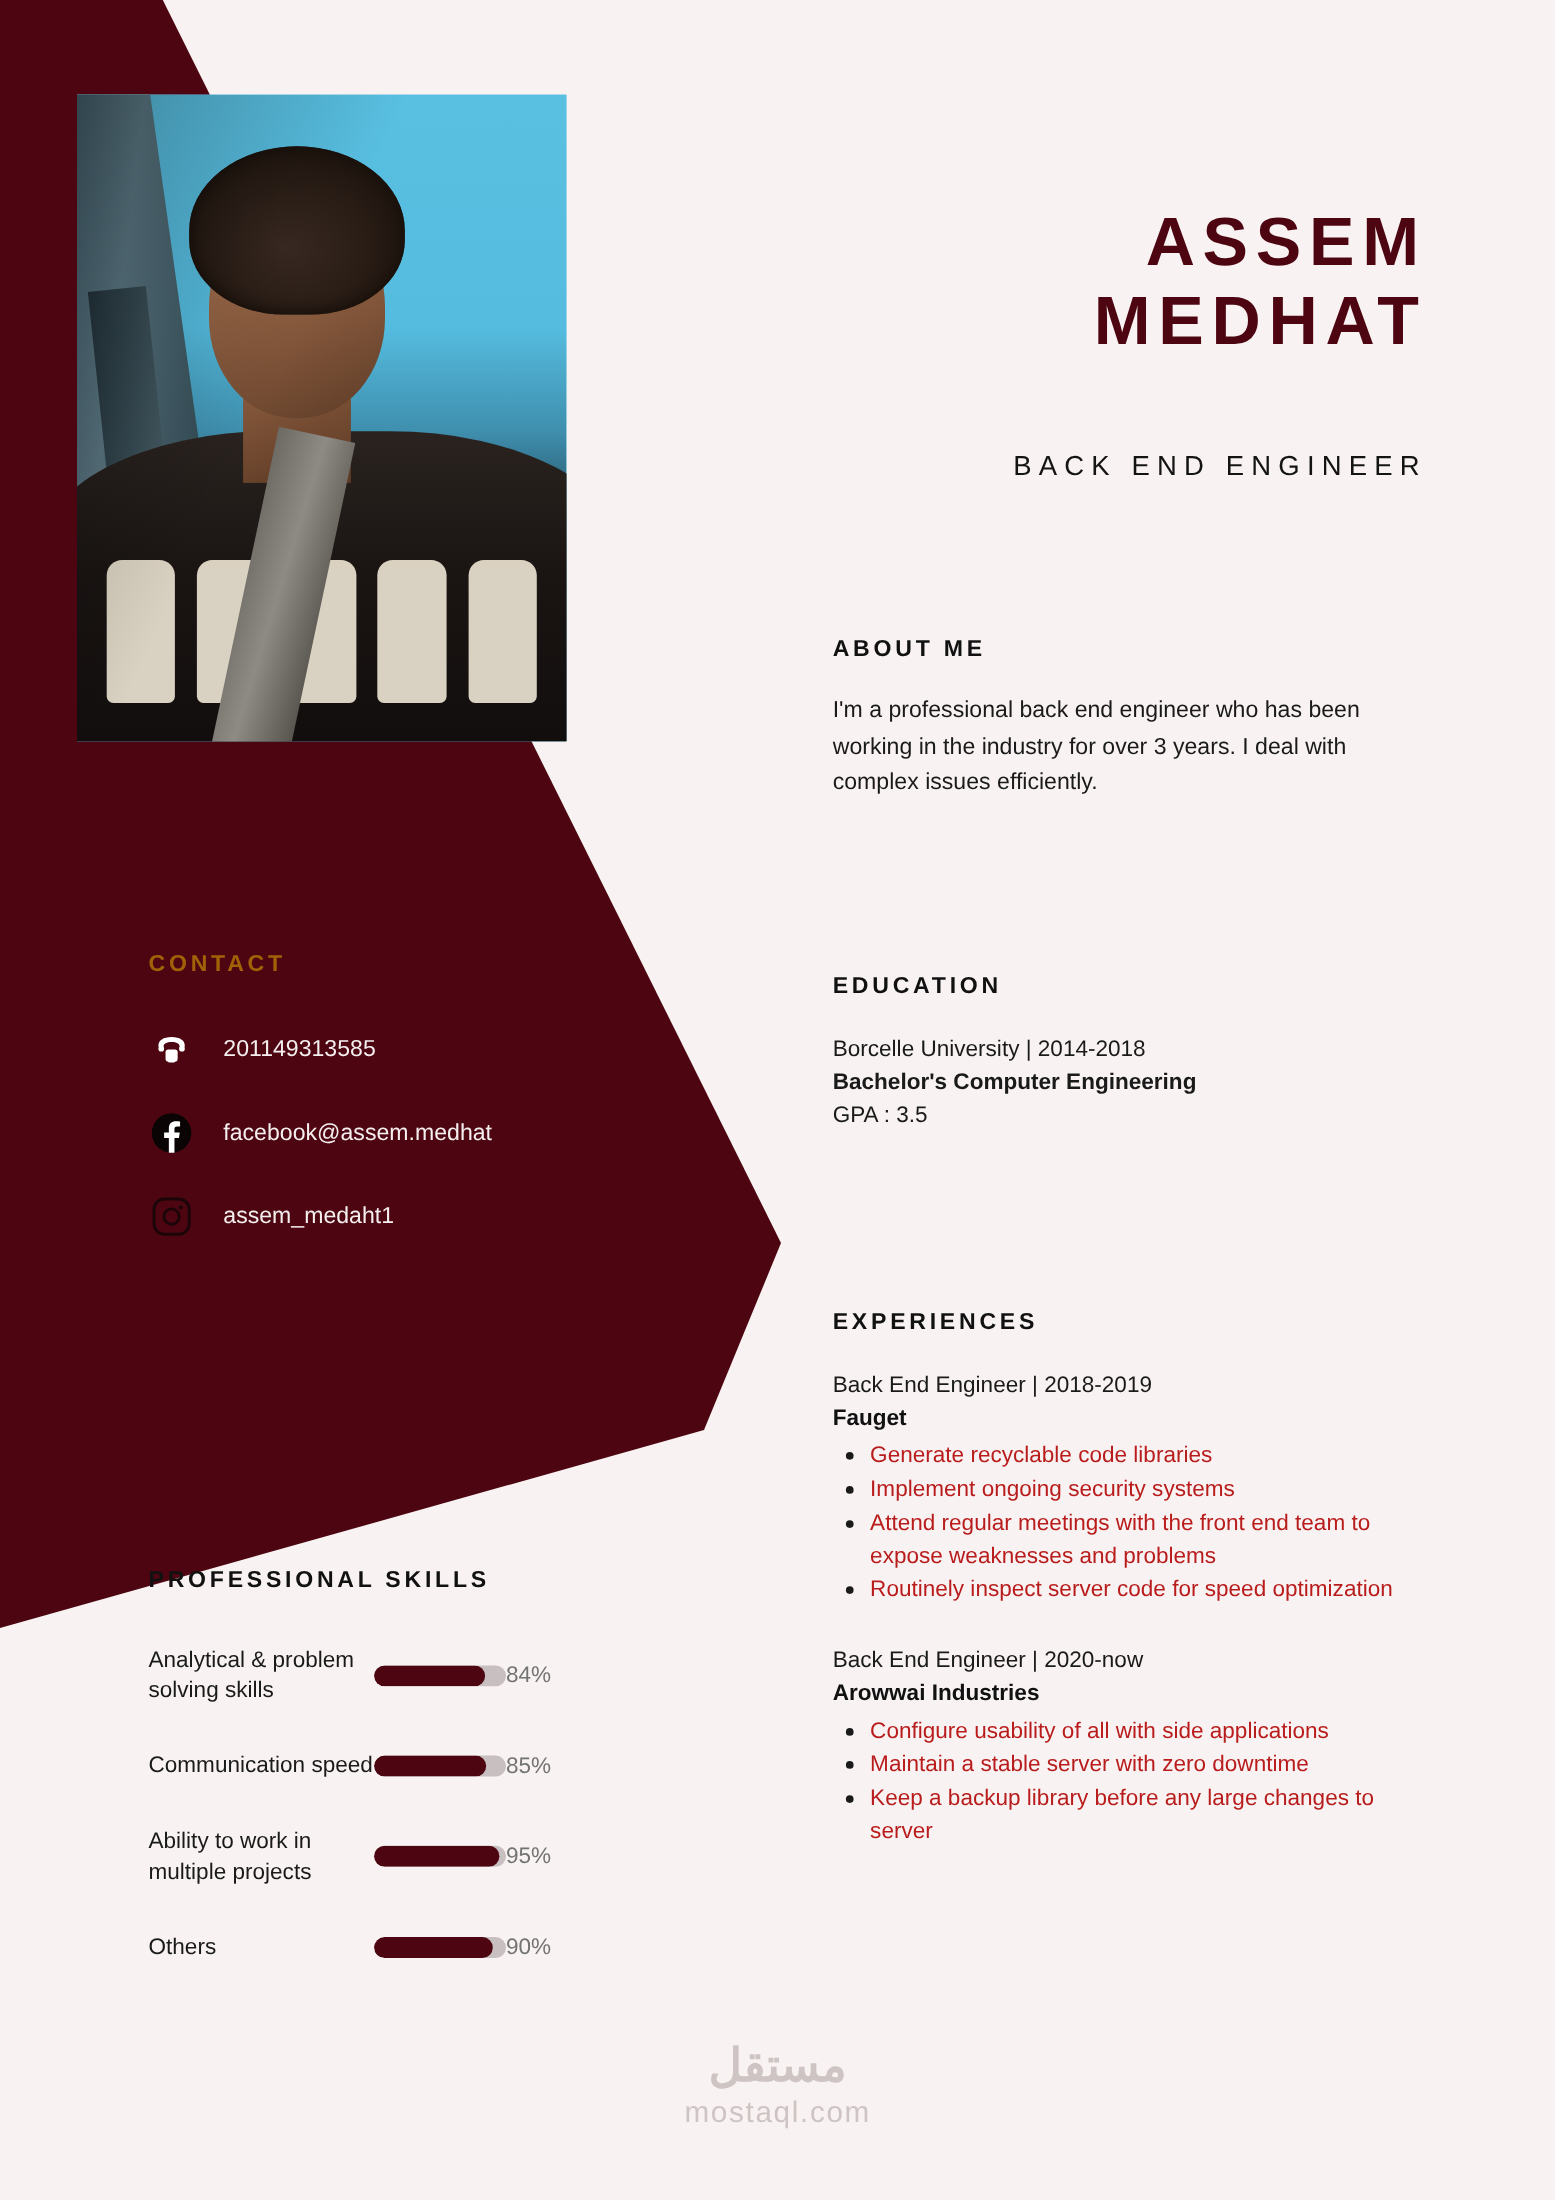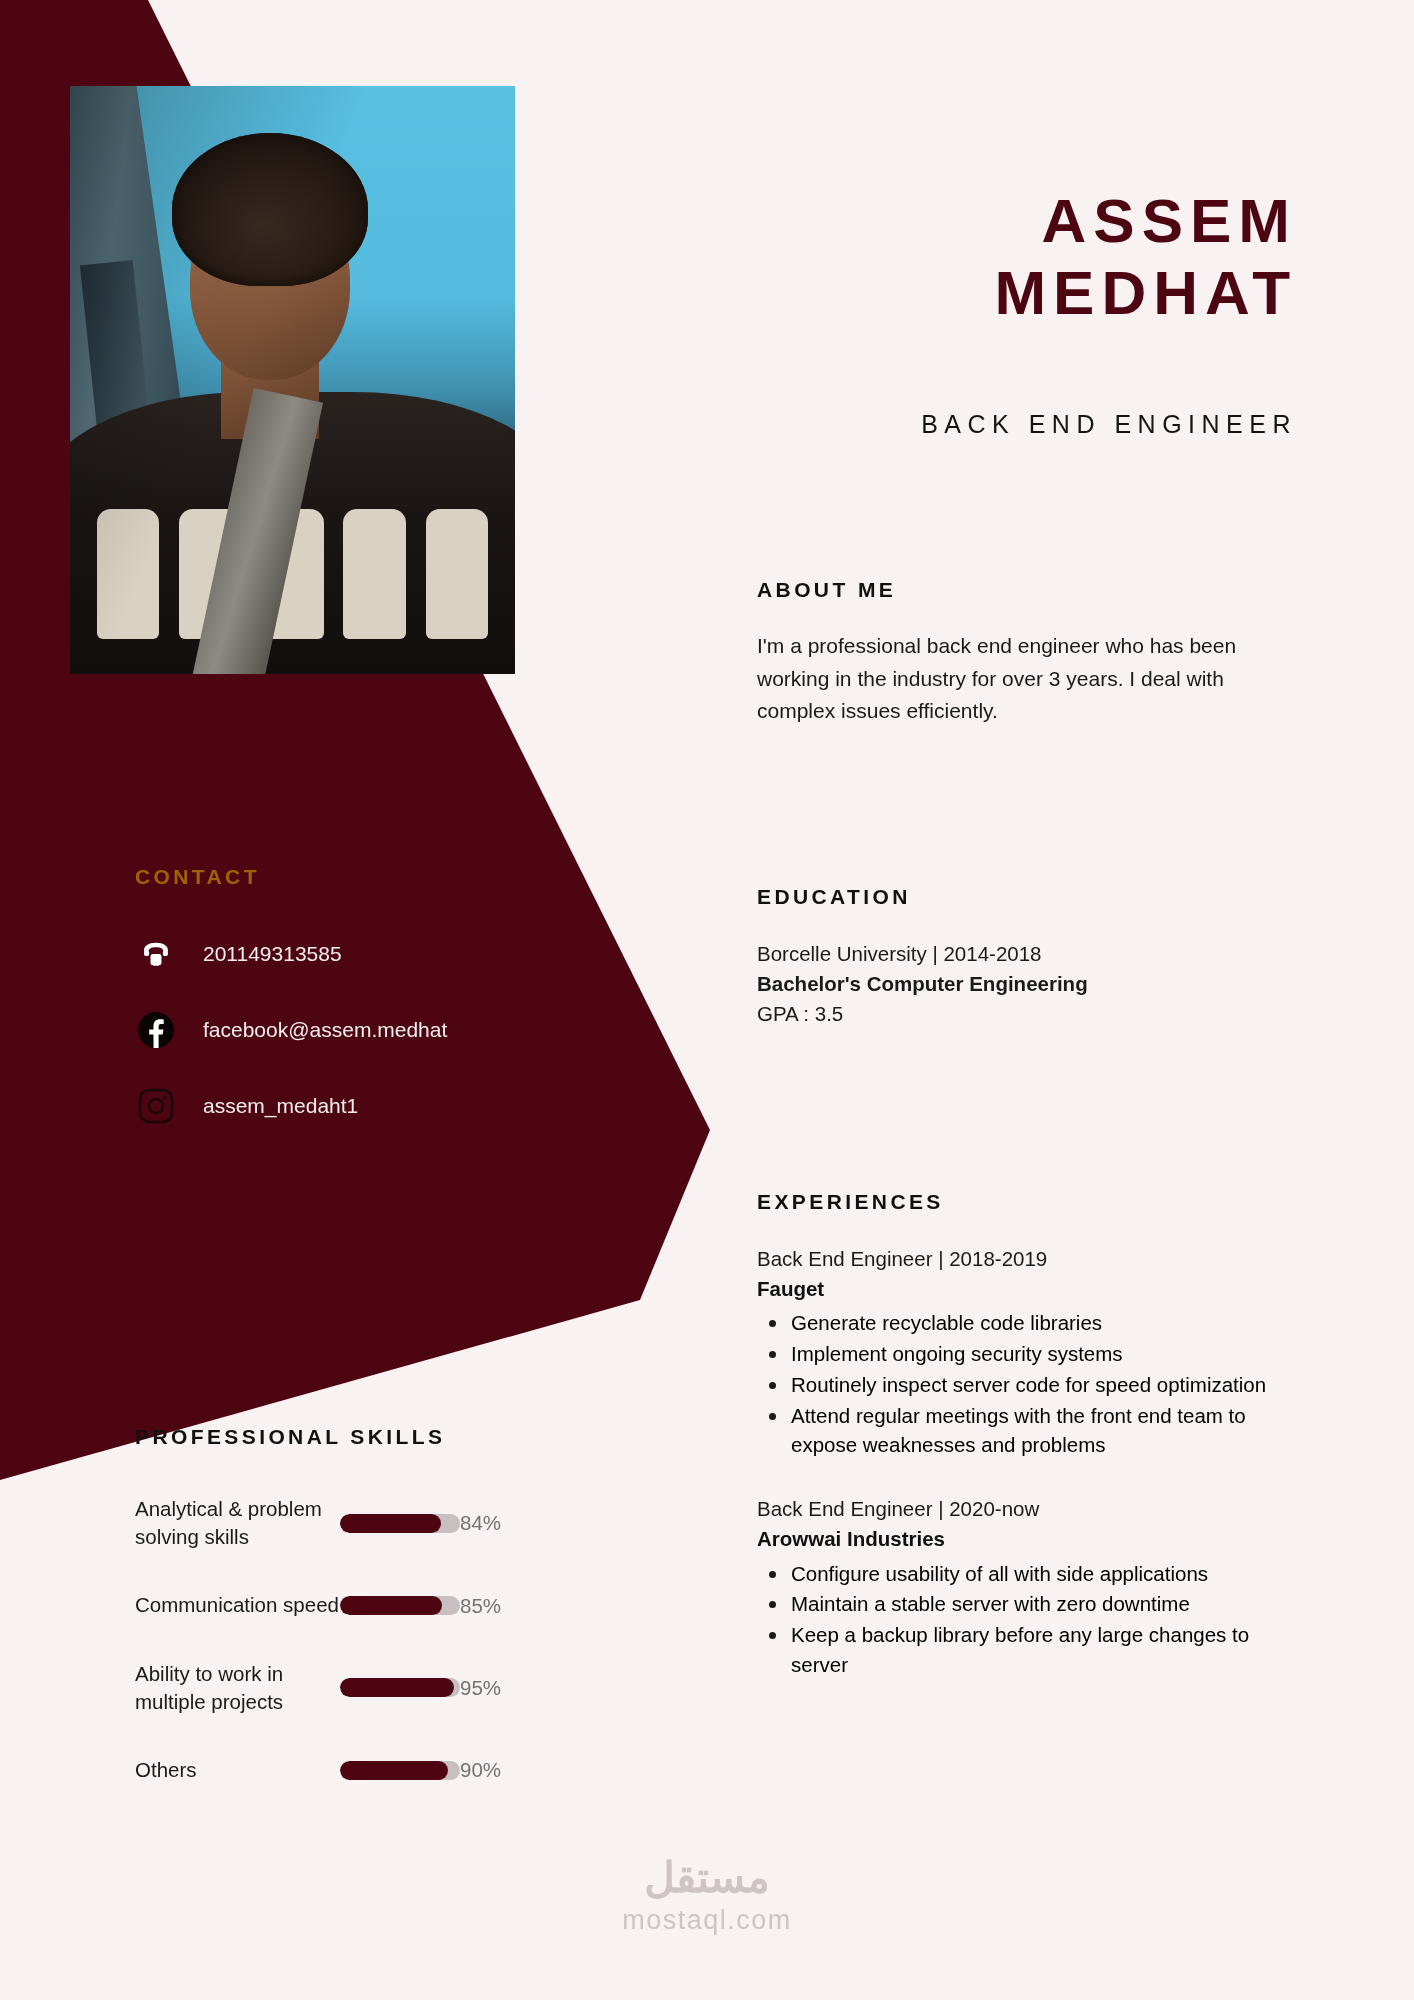--- a/index.html
+++ b/index.html
@@ -145,21 +145,21 @@
   .experiences .sec-title{ margin-bottom:30px; }
   .exp-block{ margin-bottom:34px; }
   .exp-head{ font-size:20.5px; line-height:1.45; color:#1a1a1a; }
   .exp-company{ font-size:20.5px; font-weight:bold; line-height:1.5; color:#111; }
   .exp-list{ list-style:none; margin-top:4px; }
   .exp-list li{
     position:relative;
     padding-left:34px;
     font-size:20.5px;
     line-height:1.45;
-    color:#000000;
+    color:#b91c1c;
     margin-bottom:1px;
   }
   .exp-list li:before{
     content:"";
     position:absolute; left:12px; top:12px;
     width:7px; height:7px; border-radius:50%;
     background:#1a1a1a;
   }
 
   
@@ -355,22 +355,22 @@
 
   <section class="experiences">
     <div class="sec-title">EXPERIENCES</div>
 
     <div class="exp-block">
       <div class="exp-head">Back End Engineer | 2018-2019</div>
       <div class="exp-company">Fauget</div>
       <ul class="exp-list">
         <li>Generate recyclable code libraries</li>
         <li>Implement ongoing security systems</li>
+        <li>Attend regular meetings with the front end team to expose weaknesses and problems</li>
         <li>Routinely inspect server code for speed optimization</li>
-        <li>Attend regular meetings with the front end team to expose weaknesses and problems</li>
       </ul>
     </div>
 
     <div class="exp-block">
       <div class="exp-head">Back End Engineer | 2020-now</div>
       <div class="exp-company">Arowwai Industries</div>
       <ul class="exp-list">
         <li>Configure usability of all with side applications</li>
         <li>Maintain a stable server with zero downtime</li>
         <li>Keep a backup library before any large changes to server</li>

